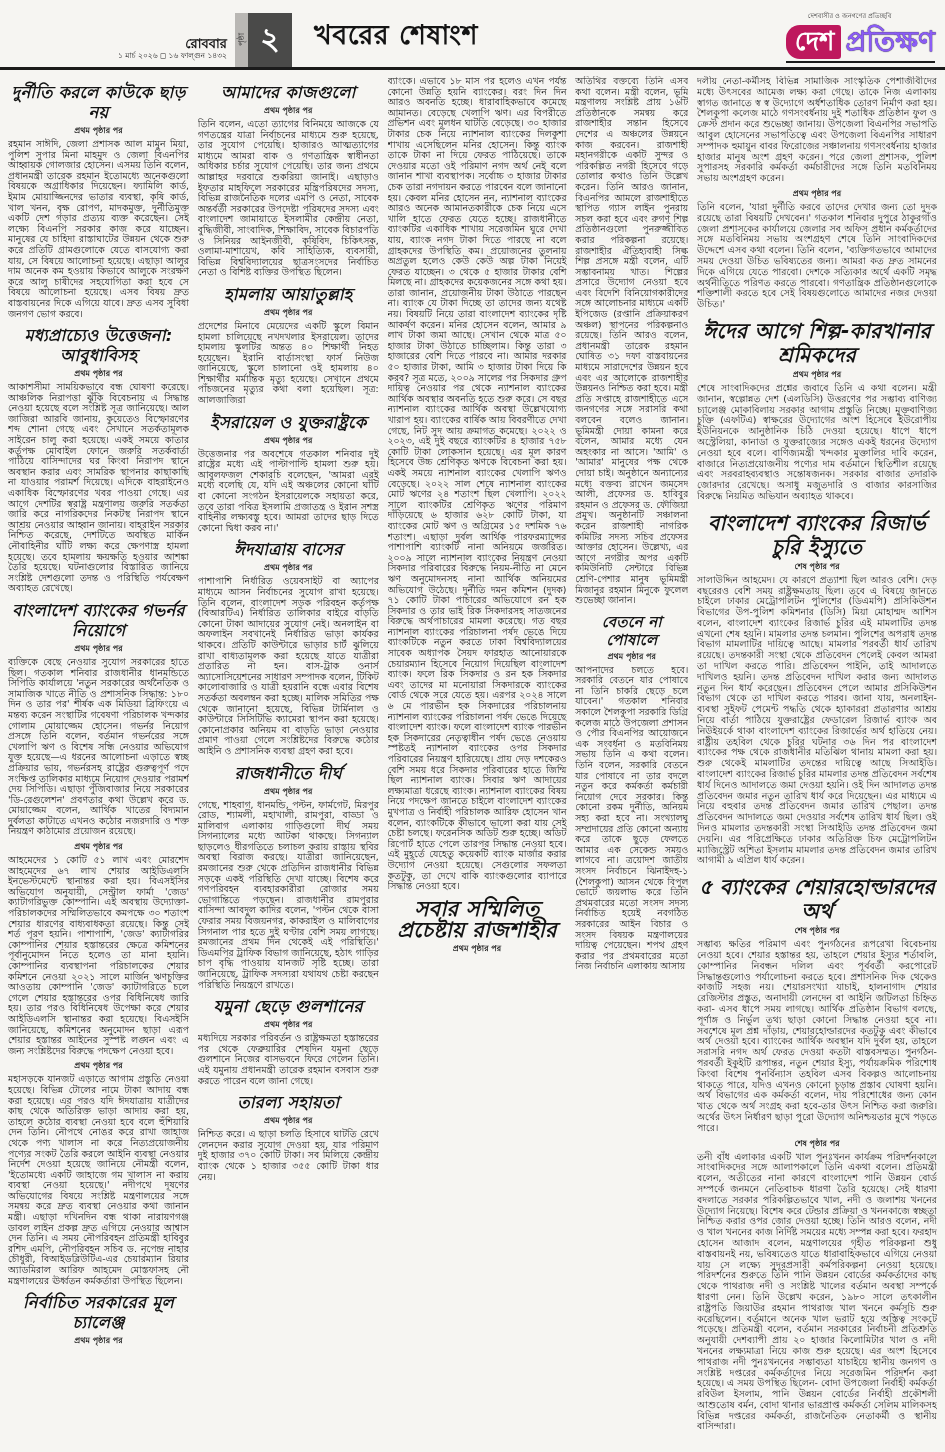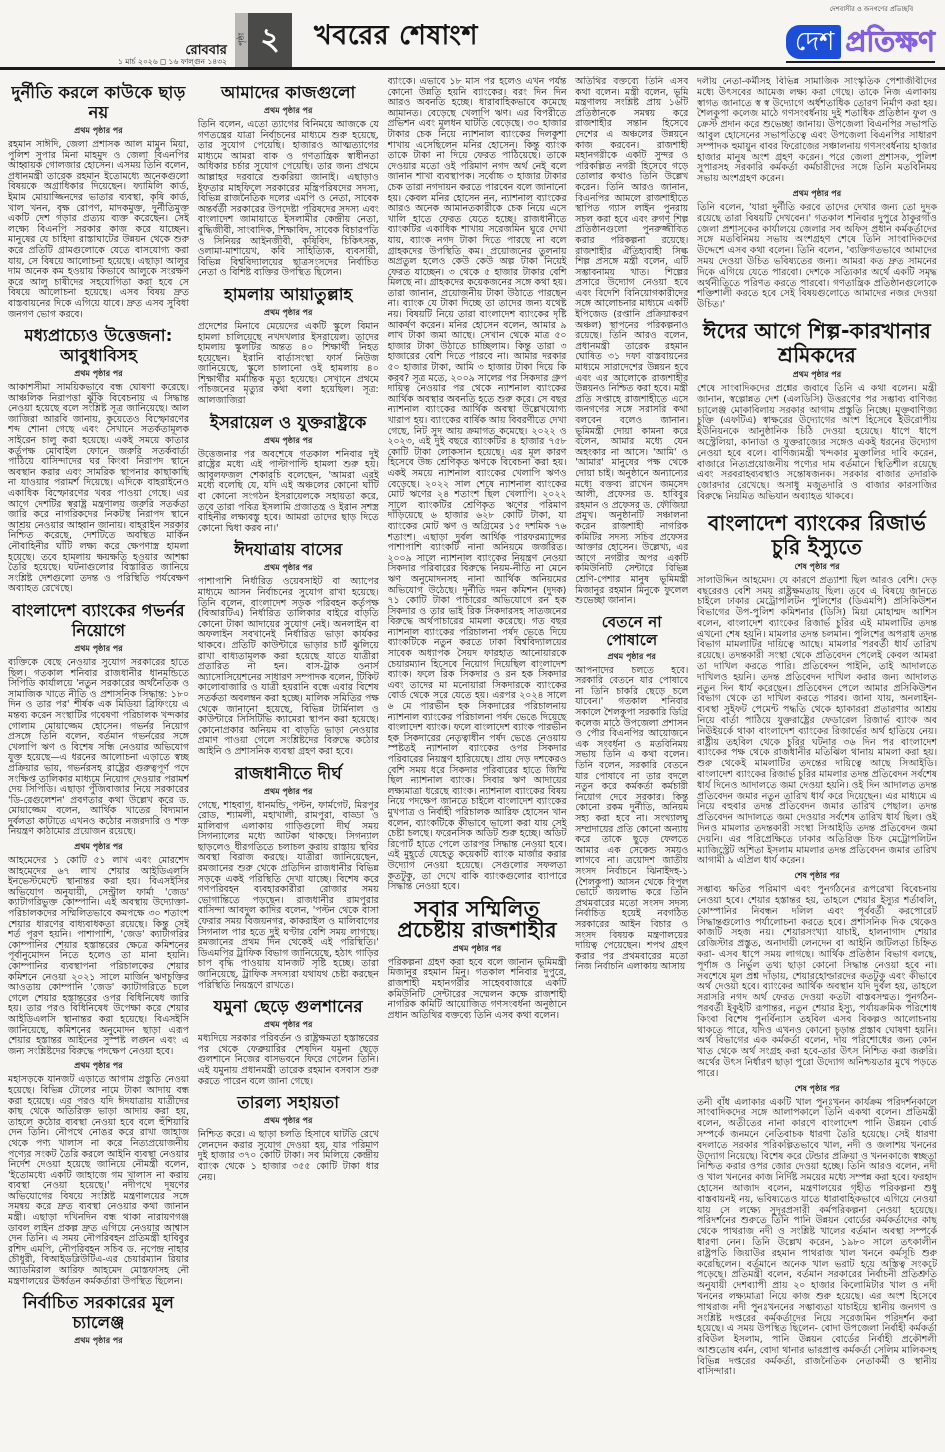--- a/index.html
+++ b/index.html
@@ -17,20 +17,21 @@
     padding:0 6px 0 0;
     display:flex;
     align-items:flex-end;
     border-bottom:3px solid #1b1b1b;
     box-sizing:border-box;
     background:#f6f5f2;
   }
   .mh-spacer{width:118px;}
   .dateblock{
     text-align:right;
+    padding-bottom:6px;
     margin-right:8px;
     white-space:nowrap;
   }
   .dateblock .day{font-weight:bold;font-size:13px;line-height:14px;}
   .dateblock .date{font-size:7.5px;line-height:10px;color:#222;}
   .pagebox{display:flex;align-items:stretch;height:54px;margin-right:10px;}
   .pagelabel{
     writing-mode:vertical-rl;transform:rotate(180deg);
     background:#b9b7b4;color:#2a2a2a;
     font-size:8px;display:flex;align-items:center;justify-content:center;
@@ -44,29 +45,29 @@
   .sectiontitle{
     font-size:27px;font-weight:bold;letter-spacing:0.5px;
     padding:0 0 8px 12px;white-space:nowrap;
   }
   .brandblock{
     margin-left:auto;
     text-align:center;
     padding-bottom:4px;
     padding-right:4px;
   }
-  .tagline{font-size:6.5px;color:#333;margin-bottom:10px;text-align:center;padding-left:22px;}
+  .tagline{font-size:6.5px;color:#333;margin-bottom:3px;text-align:left;padding-left:22px;}
   .brandname{
     display:flex;align-items:center;
     border-bottom:2px solid #1b1b1b;
     padding-bottom:2px;
   }
   .brand-desh{
-    background:#1d4ed8;color:#fff;
-    font-weight:normal;font-size:26px;line-height:28px;
+    background:#be185d;color:#fff;
+    font-weight:bold;font-size:26px;line-height:28px;
     padding:2px 7px 4px 9px;
     border-radius:14px 3px 3px 14px;
   }
   .brand-rest{
     color:#8b5cf6;font-weight:bold;font-size:28px;line-height:30px;
     padding-left:4px;
     text-shadow:0 0 1px #111;
   }
   
   .columns{
@@ -76,20 +77,21 @@
     height:1368px;
     overflow:hidden;
     box-sizing:border-box;
   }
   .col{overflow:hidden;}
   .headline{
     font-weight:bold;text-align:center;
     font-size:16.5px;line-height:20px;
     margin:7px 0 1px 0;
     letter-spacing:0.2px;
+    font-style:italic;
   }
   .col-d .headline{font-size:15px;line-height:18px;}
   .col-e .headline{font-size:20.5px;line-height:24px;margin-top:9px;}
   .col-c .headline{font-size:21px;line-height:21px;}
   .continued{
     text-align:center;font-size:8px;font-weight:bold;
     margin:0 0 2px 0;color:#1c1c1c;
   }
   p.body{
     margin:0 0 3px 0;
@@ -190,21 +192,20 @@
         <p class="body">নিশ্চিত করে। এ ছাড়া চলতি হিসাবে ঘাটতি রেখে লেনদেন করার সুযোগ দেওয়া হয়, যার পরিমাণ দুই হাজার ৩৭০ কোটি টাকা। সব মিলিয়ে কেন্দ্রীয় ব্যাংক থেকে ১ হাজার ৩৫৫ কোটি টাকা ধার নেয়।</p>
       </div>
     </div>
     <div class="col col-c" style="width: 179px;">
       <div>
         <p class="body">ব্যাংকে। এভাবে ১৮ মাস পর হলেও এখন পর্যন্ত কোনো উন্নতি হয়নি ব্যাংকের। বরং দিন দিন আরও অবনতি হচ্ছে। ধারাবাহিকভাবে কমেছে আমানত। বেড়েছে খেলাপি ঋণ। এর বিপরীতে প্রভিশন এবং মূলধন ঘাটতি বেড়েছে। ৩০ হাজার টাকার চেক নিয়ে ন্যাশনাল ব্যাংকের দিলকুশা শাখায় এসেছিলেন মনির হোসেন। কিন্তু ব্যাংক তাকে টাকা না দিয়ে ফেরত পাঠিয়েছে। তাকে দেওয়ার মতো ওই পরিমাণ নগদ অর্থ নেই বলে জানান শাখা ব্যবস্থাপক। সর্বোচ্চ ৩ হাজার টাকার চেক তারা নগদায়ন করতে পারবেন বলে জানানো হয়। কেবল মনির হোসেন নন, ন্যাশনাল ব্যাংকের আরও অনেক আমানতকারীকে চেক নিয়ে এসে খালি হাতে ফেরত যেতে হচ্ছে। রাজধানীতে ব্যাংকটির একাধিক শাখায় সরেজমিন ঘুরে দেখা যায়, ব্যাংক নগদ টাকা দিতে পারছে না বলে গ্রাহকদের উপস্থিতি কম। প্রয়োজনের তুলনায় অপ্রতুল হলেও কেউ কেউ অল্প টাকা নিয়েই ফেরত যাচ্ছেন। ৩ থেকে ৫ হাজার টাকার বেশি মিলছে না। গ্রাহকদের কয়েকজনের সঙ্গে কথা হয়। তারা জানান, প্রয়োজনীয় টাকা উঠাতে পারছেন না। ব্যাংক যে টাকা দিচ্ছে তা তাদের জন্য যথেষ্ট নয়। বিষয়টি নিয়ে তারা বাংলাদেশ ব্যাংকের দৃষ্টি আকর্ষণ করেন। মনির হোসেন বলেন, আমার ৯ লাখ টাকা জমা আছে। সেখান থেকে মাত্র ৫০ হাজার টাকা উঠাতে চাচ্ছিলাম। কিন্তু তারা ৩ হাজারের বেশি দিতে পারবে না। আমার দরকার ৫০ হাজার টাকা, আমি ৩ হাজার টাকা দিয়ে কি করব? সূত্র মতে, ২০০৯ সালের পর সিকদার গ্রুপ দায়িত্ব নেওয়ার পর থেকে ন্যাশনাল ব্যাংকের আর্থিক অবস্থার অবনতি হতে শুরু করে। সে বছর ন্যাশনাল ব্যাংকের আর্থিক অবস্থা উল্লেখযোগ্য খারাপ হয়। ব্যাংকের বার্ষিক আয় বিবরণীতে দেখা গেছে, নিট সুদ আয় ক্রমাগত কমেছে। ২০২২ ও ২০২৩, এই দুই বছরে ব্যাংকটির ৪ হাজার ৭৫৮ কোটি টাকা লোকসান হয়েছে। এর মূল কারণ হিসেবে উচ্চ শ্রেণিকৃত ঋণকে বিবেচনা করা হয়। একই সময়ে ন্যাশনাল ব্যাংকের খেলাপি ঋণও বেড়েছে। ২০২২ সাল শেষে ন্যাশনাল ব্যাংকের মোট ঋণের ২৪ শতাংশ ছিল খেলাপি। ২০২২ সালে ব্যাংকটির শ্রেণিকৃত ঋণের পরিমাণ দাঁড়িয়েছে ৬ হাজার ৬২৮ কোটি টাকা, যা ব্যাংকের মোট ঋণ ও অগ্রিমের ১৫ দশমিক ৭৬ শতাংশ। এছাড়া দুর্বল আর্থিক পারফরম্যান্সের পাশাপাশি ব্যাংকটি নানা অনিয়মে জর্জরিত। ২০০৯ সালে ন্যাশনাল ব্যাংকের নিয়ন্ত্রণ নেওয়া সিকদার পরিবারের বিরুদ্ধে নিয়ম-নীতি না মেনে ঋণ অনুমোদনসহ নানা আর্থিক অনিয়মের অভিযোগ উঠেছে। দুর্নীতি দমন কমিশন (দুদক) ৭১ কোটি টাকা পাচারের অভিযোগে রন হক সিকদার ও তার ভাই রিক সিকদারসহ সাতজনের বিরুদ্ধে অর্থপাচারের মামলা করেছে। গত বছর ন্যাশনাল ব্যাংকের পরিচালনা পর্ষদ ভেঙে দিয়ে ব্যাংকটিকে নতুন করতে ঢাকা বিশ্ববিদ্যালয়ের সাবেক অধ্যাপক সৈয়দ ফারহাত আনোয়ারকে চেয়ারম্যান হিসেবে নিয়োগ দিয়েছিল বাংলাদেশ ব্যাংক। ফলে রিক সিকদার ও রন হক সিকদার এবং তাদের মা মনোয়ারা সিকদারকে ব্যাংকের বোর্ড থেকে সরে যেতে হয়। এরপর ২০২৪ সালে ৬ মে পারভীন হক সিকদারের পরিচালনায় ন্যাশনাল ব্যাংকের পরিচালনা পর্ষদ ভেঙে দিয়েছে বাংলাদেশ ব্যাংক। ফলে বাংলাদেশ ব্যাংক পারভীন হক সিকদারের নেতৃত্বাধীন পর্ষদ ভেঙে নেওয়ায় স্পষ্টতই ন্যাশনাল ব্যাংকের ওপর সিকদার পরিবারের নিয়ন্ত্রণ হারিয়েছে। প্রায় দেড় দশকেরও বেশি সময় ধরে সিকদার পরিবারের হাতে জিম্মি ছিল ন্যাশনাল ব্যাংক। সিবার ঋণ আদায়ের লক্ষ্যমাত্রা ধরেছে ব্যাংক। ন্যাশনাল ব্যাংকের বিষয় নিয়ে পদক্ষেপ জানতে চাইলে বাংলাদেশ ব্যাংকের মুখপাত্র ও নির্বাহী পরিচালক আরিফ হোসেন খান বলেন, ব্যাংকটিকে কীভাবে ভালো করা যায় সেই চেষ্টা চলছে। ফরেনসিক অডিট শুরু হচ্ছে। অডিট রিপোর্ট হাতে পেলে তারপর সিদ্ধান্ত নেওয়া হবে। এই মুহূর্তে যেহেতু কয়েকটি ব্যাংক মার্জার করার উদ্যোগ নেওয়া হয়েছে। সেগুলোর সফলতা কতটুকু, তা দেখে বাকি ব্যাংকগুলোর ব্যাপারে সিদ্ধান্ত নেওয়া হবে।</p>
       </div>
       <div>
         <div class="headline">সবার সম্মিলিত প্রচেষ্টায় রাজশাহীর</div>
         <div class="continued">প্রথম পৃষ্ঠার পর</div>
-        <p class="body">পরিকল্পনা গ্রহণ করা হবে বলে জানান ভূমিমন্ত্রী মিজানুর রহমান মিনু। গতকাল শনিবার দুপুরে, রাজশাহী মহানগরীর সাহেববাজারে একটি কমিউনিটি সেন্টারের সম্মেলন কক্ষে রাজশাহী নাগরিক কমিটি আয়োজিত গণসংবর্ধনা অনুষ্ঠানে প্রধান অতিথির বক্তব্যে তিনি এসব কথা বলেন।</p>
       </div>
     </div>
     <div class="col col-d" style="width: 113px;">
       <div>
         <p class="body">অতিথির বক্তব্যে তিনি এসব কথা বলেন। মন্ত্রী বলেন, ভূমি মন্ত্রণালয় সংশ্লিষ্ট প্রায় ১৬টি প্রতিষ্ঠানকে সমন্বয় করে রাজশাহীর সন্তান হিসেবে দেশের এ অঞ্চলের উন্নয়নে কাজ করবেন। রাজশাহী মহানগরীকে একটি সুন্দর ও পরিকল্পিত নগরী হিসেবে গড়ে তোলার কথাও তিনি উল্লেখ করেন। তিনি আরও জানান, বিএনপির আমলে রাজশাহীতে স্থাপিত গ্যাস লাইন পুনরায় সচল করা হবে এবং রুগণ শিল্প প্রতিষ্ঠানগুলো পুনরুজ্জীবিত করার পরিকল্পনা রয়েছে। রাজশাহীর ঐতিহ্যবাহী সিল্ক শিল্প প্রসঙ্গে মন্ত্রী বলেন, এটি সম্ভাবনাময় খাত। শিল্পের প্রসারে উদ্যোগ নেওয়া হবে এবং বিদেশি বিনিয়োগকারীদের সঙ্গে আলোচনার মাধ্যমে একটি ইপিজেড (রপ্তানি প্রক্রিয়াকরণ অঞ্চল) স্থাপনের পরিকল্পনাও রয়েছে। তিনি আরও বলেন, প্রধানমন্ত্রী তারেক রহমান ঘোষিত ৩১ দফা বাস্তবায়নের মাধ্যমে সারাদেশের উন্নয়ন হবে এবং এর আলোকে রাজশাহীর উন্নয়নও নিশ্চিত করা হবে। মন্ত্রী প্রতি সপ্তাহে রাজশাহীতে এসে জনগণের সঙ্গে সরাসরি কথা বলবেন বলেও জানান। ভূমিমন্ত্রী দোয়া কামনা করে বলেন, আমার মধ্যে যেন অহংকার না আসে। 'আমি' ও 'আমার' মানুষের পক্ষ থেকে দোয়া চাই। অনুষ্ঠানে অন্যান্যের মধ্যে বক্তব্য রাখেন জমসেদ আলী, প্রফেসর ড. হাবিবুর রহমান ও প্রফেসর ড. ফৌজিয়া প্রমুখ। অনুষ্ঠানটি সঞ্চালনা করেন রাজশাহী নাগরিক কমিটির সদস্য সচিব প্রফেসর আক্তার হোসেন। উল্লেখ্য, এর আগে নগরীর অপর একটি কমিউনিটি সেন্টারে বিভিন্ন শ্রেণি-পেশার মানুষ ভূমিমন্ত্রী মিজানুর রহমান মিনুকে ফুলেল শুভেচ্ছা জানান।</p>
       </div>
       <div>
         <div class="headline">বেতনে না পোষালে</div>
         <div class="continued">প্রথম পৃষ্ঠার পর</div>
         <p class="body">আপনাদের চলতে হবে। সরকারি বেতনে যার পোষাবে না তিনি চাকরি ছেড়ে চলে যাবেন।' গতকাল শনিবার সকালে শৈলকুপা সরকারি ডিগ্রি কলেজ মাঠে উপজেলা প্রশাসন ও পৌর বিএনপির আয়োজনে এক সংবর্ধনা ও মতবিনিময় সভায় তিনি এ কথা বলেন। তিনি বলেন, সরকারি বেতনে যার পোষাবে না তার বদলে নতুন করে কর্মকর্তা কর্মচারী নিয়োগ দেবে সরকার। কিন্তু কোনো রকম দুর্নীতি, অনিয়ম সহ্য করা হবে না। সংখ্যালঘু সম্প্রদায়ের প্রতি কোনো অন্যায় করে তাকে ছুড়ে ফেলতে আমার এক সেকেন্ড সময়ও লাগবে না। ত্রয়োদশ জাতীয় সংসদ নির্বাচনে ঝিনাইদহ-১ (শৈলকুপা) আসন থেকে বিপুল ভোটে জয়লাভ করে তিনি প্রথমবারের মতো সংসদ সদস্য নির্বাচিত হয়েই নবগঠিত সরকারের আইন বিচার ও সংসদ বিষয়ক মন্ত্রণালয়ের দায়িত্ব পেয়েছেন। শপথ গ্রহণ করার পর প্রথমবারের মতো নিজ নির্বাচনি এলাকায় আসায়</p>
@@ -222,20 +223,21 @@
         <div class="headline">ঈদের আগে শিল্প-কারখানার শ্রমিকদের</div>
         <div class="continued">প্রথম পৃষ্ঠার পর</div>
         <p class="body">শেষে সাংবাদিকদের প্রশ্নের জবাবে তিনি এ কথা বলেন। মন্ত্রী জানান, স্বল্পোন্নত দেশ (এলডিসি) উত্তরণের পর সম্ভাব্য বাণিজ্য চ্যালেঞ্জ মোকাবিলায় সরকার আগাম প্রস্তুতি নিচ্ছে। মুক্তবাণিজ্য চুক্তি (এফটিএ) স্বাক্ষরের উদ্যোগের অংশ হিসেবে ইউরোপীয় ইউনিয়নকে আনুষ্ঠানিক চিঠি দেওয়া হয়েছে। ধাপে ধাপে অস্ট্রেলিয়া, কানাডা ও যুক্তরাজ্যের সঙ্গেও একই ধরনের উদ্যোগ নেওয়া হবে বলে। বাণিজ্যমন্ত্রী খন্দকার মুক্তালির দাবি করেন, বাজারে নিত্যপ্রয়োজনীয় পণ্যের দাম বর্তমানে স্থিতিশীল রয়েছে এবং সরবরাহব্যবস্থাও সন্তোষজনক। সরকার বাজার তদারকি জোরদার রেখেছে। অসাধু মজুতদারি ও বাজার কারসাজির বিরুদ্ধে নিয়মিত অভিযান অব্যাহত থাকবে।</p>
       </div>
       <div>
         <div class="headline">বাংলাদেশ ব্যাংকের রিজার্ভ চুরি ইস্যুতে</div>
         <div class="continued">শেষ পৃষ্ঠার পর</div>
         <p class="body">সালাউদ্দিন আহমেদ। যে কারণে প্রত্যাশা ছিল আরও বেশি। দেড় বছরেরও বেশি সময় রাষ্ট্রক্ষমতায় ছিল। তবে এ বিষয়ে জানতে চাইলে ঢাকার মেট্রোপলিটন পুলিশের (ডিএমপি) প্রসিকিউশন বিভাগের উপ-পুলিশ কমিশনার (ডিসি) মিয়া মোহাম্মদ আশিস বলেন, বাংলাদেশ ব্যাংকের রিজার্ভ চুরির এই মামলাটির তদন্ত এখনো শেষ হয়নি। মামলার তদন্ত চলমান। পুলিশের অপরাধ তদন্ত বিভাগ মামলাটির দায়িত্বে আছে। মামলার পরবর্তী ধার্য তারিখ রয়েছে। তদন্তকারী সংস্থা থেকে প্রতিবেদন পেলেই কেবল আমরা তা দাখিল করতে পারি। প্রতিবেদন পাইনি, তাই আদালতে দাখিলও হয়নি। তদন্ত প্রতিবেদন দাখিল করার জন্য আদালত নতুন দিন ধার্য করেছেন। প্রতিবেদন পেলে আমার প্রসিকিউশন বিভাগ থেকে তা দাখিল করতে পারব। জানা যায়, অনলাইন-ব্যবস্থা সুইফট পেমেন্ট পদ্ধতি থেকে হ্যাকাররা প্রতারণার আশ্রয় নিয়ে বার্তা পাঠিয়ে যুক্তরাষ্ট্রের ফেডারেল রিজার্ভ ব্যাংক অব নিউইয়র্কে থাকা বাংলাদেশ ব্যাংকের রিজার্ভের অর্থ হাতিয়ে নেয়। রাষ্ট্রীয় তহবিল থেকে চুরির ঘটনার ৩৬ দিন পর বাংলাদেশ ব্যাংকের পক্ষ থেকে রাজধানীর মতিঝিল থানায় মামলা করা হয়। শুরু থেকেই মামলাটির তদন্তের দায়িত্বে আছে সিআইডি। বাংলাদেশ ব্যাংকের রিজার্ভ চুরির মামলার তদন্ত প্রতিবেদন সর্বশেষ ধার্য দিনেও আদালতে জমা দেওয়া হয়নি। ওই দিন আদালত তদন্ত প্রতিবেদন জমার নতুন তারিখ ধার্য করে দিয়েছেন। এর মাধ্যমে এ নিয়ে বহুবার তদন্ত প্রতিবেদন জমার তারিখ পেছাল। তদন্ত প্রতিবেদন আদালতে জমা দেওয়ার সর্বশেষ তারিখ ধার্য ছিল। ওই দিনও মামলার তদন্তকারী সংস্থা সিআইডি তদন্ত প্রতিবেদন জমা দেয়নি। এর পরিপ্রেক্ষিতে ঢাকার অতিরিক্ত চিফ মেট্রোপলিটন ম্যাজিস্ট্রেট অশিতা ইসলাম মামলার তদন্ত প্রতিবেদন জমার তারিখ আগামী ৯ এপ্রিল ধার্য করেন।</p>
       </div>
       <div>
+        <div class="headline">৫ ব্যাংকের শেয়ারহোল্ডারদের অর্থ</div>
         <div class="continued">শেষ পৃষ্ঠার পর</div>
         <p class="body">সম্ভাব্য ক্ষতির পরিমাণ এবং পুনর্গঠনের রূপরেখা বিবেচনায় নেওয়া হবে। শেয়ার হস্তান্তর হয়, তাহলে শেয়ার ইস্যুর শর্তাবলি, কোম্পানির নিবন্ধন দলিল এবং পূর্ববর্তী করপোরেট সিদ্ধান্তগুলোও পর্যালোচনা করতে হবে। প্রশাসনিক দিক থেকেও কাজটি সহজ নয়। শেয়ারসংখ্যা যাচাই, হালনাগাদ শেয়ার রেজিস্টার প্রস্তুত, অনাদায়ী লেনদেন বা আইনি জটিলতা চিহ্নিত করা- এসব ধাপে সময় লাগছে। আর্থিক প্রতিষ্ঠান বিভাগ বলছে, পূর্ণাঙ্গ ও নির্ভুল তথ্য ছাড়া কোনো সিদ্ধান্ত নেওয়া হবে না। সবশেষে মূল প্রশ্ন দাঁড়ায়, শেয়ারহোল্ডারদের কতটুকু এবং কীভাবে অর্থ দেওয়া হবে। ব্যাংকের আর্থিক অবস্থান যদি দুর্বল হয়, তাহলে সরাসরি নগদ অর্থ ফেরত দেওয়া কতটা বাস্তবসম্মত। পুনর্গঠন-পরবর্তী ইকুইটি রূপান্তর, নতুন শেয়ার ইস্যু, পর্যায়ক্রমিক পরিশোধ কিংবা বিশেষ পুনর্বিন্যাস তহবিল এসব বিকল্পও আলোচনায় থাকতে পারে, যদিও এখনও কোনো চূড়ান্ত প্রস্তাব ঘোষণা হয়নি। অর্থ বিভাগের এক কর্মকর্তা বলেন, দায় পরিশোধের জন্য কোন খাত থেকে অর্থ সংগ্রহ করা হবে-তার উৎস নিশ্চিত করা জরুরি। অর্থের উৎস নির্ধারণ ছাড়া পুরো উদ্যোগ অনিশ্চয়তার মুখে পড়তে পারে।</p>
       </div>
       <div>
         <div class="continued">শেষ পৃষ্ঠার পর</div>
         <p class="body">তনী বাঁধ এলাকার একটি খাল পুনঃখনন কার্যক্রম পরিদর্শনকালে সাংবাদিকদের সঙ্গে আলাপকালে তিনি একথা বলেন। প্রতিমন্ত্রী বলেন, অতীতের নানা কারণে বাংলাদেশ পানি উন্নয়ন বোর্ড সম্পর্কে জনমনে নেতিবাচক ধারণা তৈরি হয়েছে। সেই ধারণা বদলাতে সরকার পরিকল্পিতভাবে খাল, নদী ও জলাশয় খননের উদ্যোগ নিয়েছে। বিশেষ করে টেন্ডার প্রক্রিয়া ও খননকাজে স্বচ্ছতা নিশ্চিত করার ওপর জোর দেওয়া হচ্ছে। তিনি আরও বলেন, নদী ও খাল খননের কাজ নির্দিষ্ট সময়ের মধ্যে সম্পন্ন করা হবে। ফরহাদ হোসেন আজাদ বলেন, মন্ত্রণালয়ের গৃহীত পরিকল্পনা শুধু বাস্তবায়নই নয়, ভবিষ্যতেও যাতে ধারাবাহিকভাবে এগিয়ে নেওয়া যায় সে লক্ষ্যে সুদূরপ্রসারী কর্মপরিকল্পনা নেওয়া হয়েছে। পরিদর্শনের শুরুতে তিনি পানি উন্নয়ন বোর্ডের কর্মকর্তাদের কাছ থেকে পাথরাজ নদী ও সংশ্লিষ্ট খালের বর্তমান অবস্থা সম্পর্কে ধারণা নেন। তিনি উল্লেখ করেন, ১৯৮০ সালে তৎকালীন রাষ্ট্রপতি জিয়াউর রহমান পাথরাজ খাল খননে কর্মসূচি শুরু করেছিলেন। বর্তমানে অনেক খাল ভরাট হয়ে অস্তিত্ব সংকটে পড়েছে। প্রতিমন্ত্রী বলেন, বর্তমান সরকারের নির্বাচনী প্রতিশ্রুতি অনুযায়ী দেশব্যাপী প্রায় ২০ হাজার কিলোমিটার খাল ও নদী খননের লক্ষ্যমাত্রা নিয়ে কাজ শুরু হয়েছে। এর অংশ হিসেবে পাথরাজ নদী পুনঃখননের সম্ভাব্যতা যাচাইয়ে স্থানীয় জনগণ ও সংশ্লিষ্ট দপ্তরের কর্মকর্তাদের নিয়ে সরেজমিন পরিদর্শন করা হয়েছে। এ সময় উপস্থিত ছিলেন- বোদা উপজেলা নির্বাহী কর্মকর্তা রবিউল ইসলাম, পানি উন্নয়ন বোর্ডের নির্বাহী প্রকৌশলী আশুতোষ বর্মন, বোদা থানার ভারপ্রাপ্ত কর্মকর্তা সেলিম মালিকসহ বিভিন্ন দপ্তরের কর্মকর্তা, রাজনৈতিক নেতাকর্মী ও স্থানীয় বাসিন্দারা।</p>
       </div>
     </div>
   </div>
 

